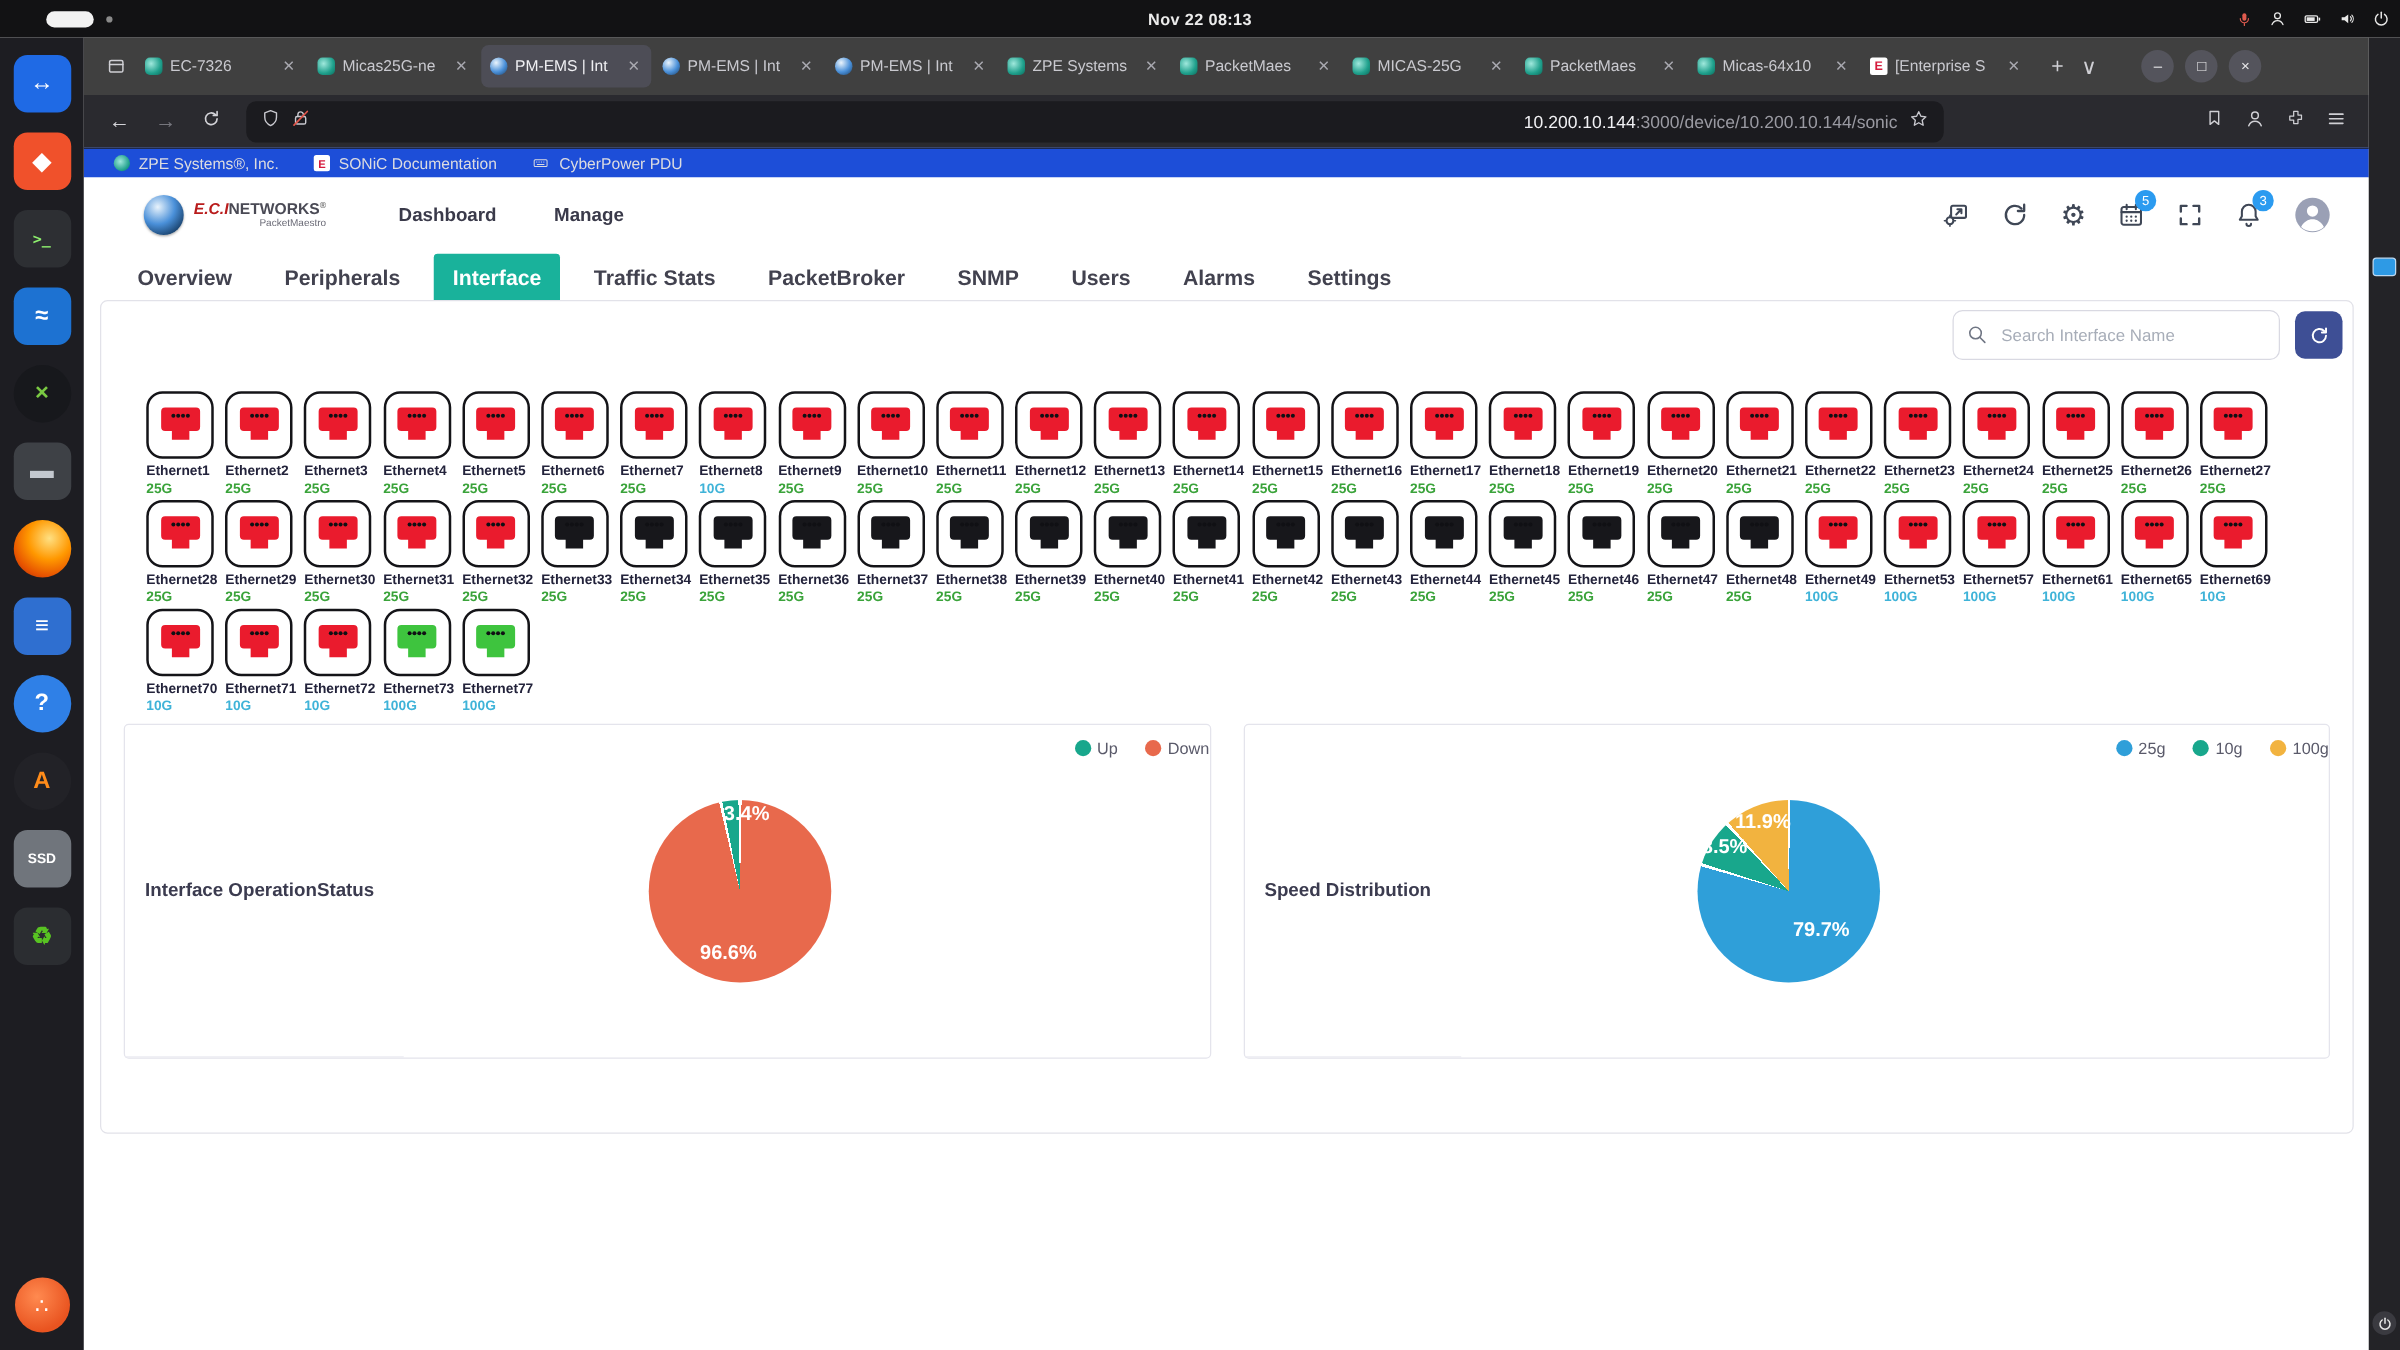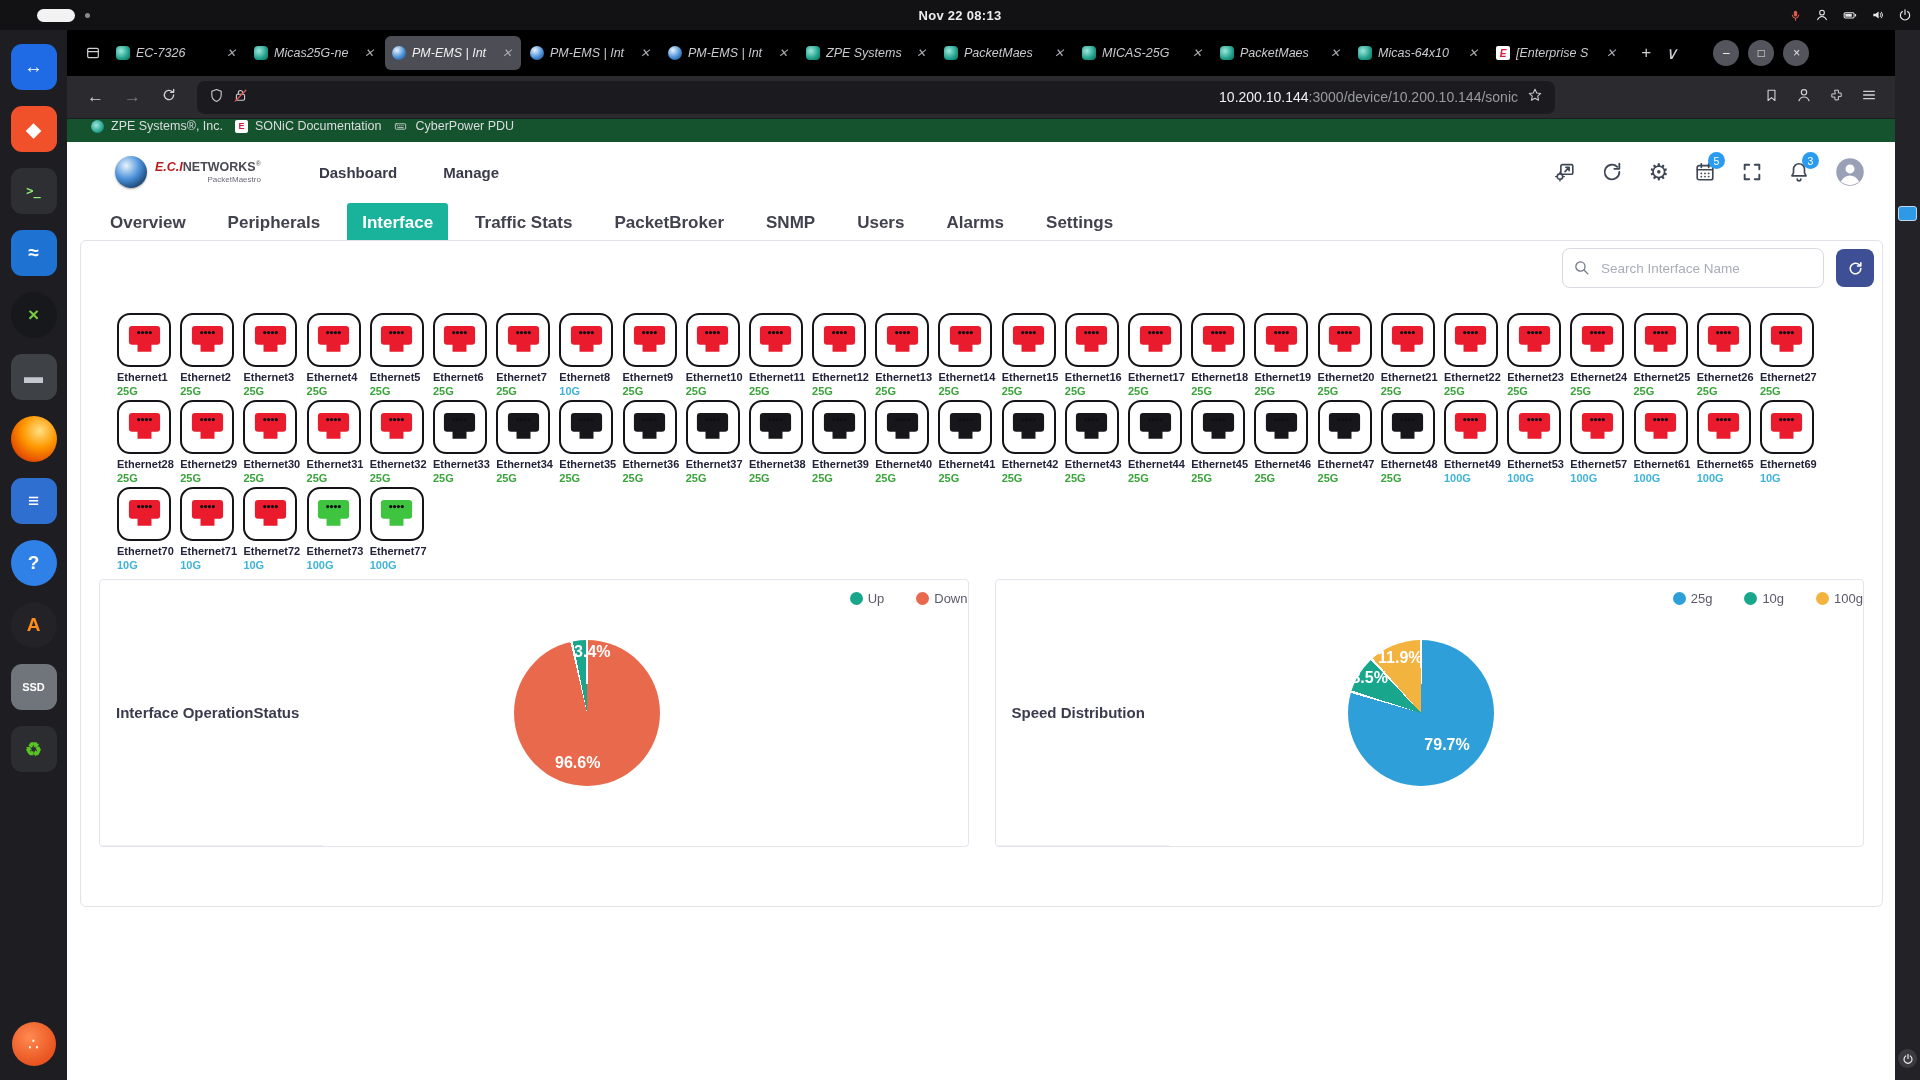--- a/index.html
+++ b/index.html
@@ -22,21 +22,21 @@
   .dock-ic.circ { border-radius:50%; }
   #ubuntu { margin-top:auto; margin-bottom:14px; width:44px; height:44px; border-radius:50%; background:radial-gradient(circle at 40% 35%, #ff8a50, #e95420 70%); display:flex; align-items:center; justify-content:center; color:#fff; font-size:17px; }
 
   
   #rightstrip { position:absolute; right:0; top:30px; width:25px; bottom:0; background:#232327; z-index:40; }
   #rs-disp { position:absolute; left:3px; top:176px; width:19px; height:15px; border-radius:3px; background:#2e9ae5; border:1px solid #bcd9f2; }
   #rs-power { position:absolute; left:3px; bottom:12px; width:19px; height:19px; border-radius:50%; background:#3a3a40; color:#e8e8e8; display:flex; align-items:center; justify-content:center; }
 
   
   #browser { position:absolute; left:67px; top:30px; width:1828px; height:1050px; display:flex; flex-direction:column; }
-  #tabbar { height:46px; background:#000000; display:flex; align-items:center; padding-left:10px;font-style:italic; }
+  #tabbar { height:46px; background:#404040; display:flex; align-items:center; padding-left:10px; }
   .ffview { color:#cfcfd4; margin:0 8px; display:flex; }
   #tabstrip { display:flex; height:34px; }
   .btab { width:136px; height:34px; border-radius:6px; display:flex; align-items:center; gap:6px; padding:0 7px; margin-right:2px; color:#c9c9cf; font-size:12.5px; }
   .btab.active { background:#4d4d56; color:#f0f0f3; }
   .tlabel { flex:1; white-space:nowrap; overflow:hidden; }
   .tclose { color:#a9a9b0; font-size:12px; padding:0 2px; }
   .tfav { width:14px; height:14px; flex:0 0 auto; border-radius:4px; background:radial-gradient(circle at 35% 35%, #9fe8dc, #1fa08c 60%, #0e6b5c); }
   .tfav.globe { border-radius:50%; background:radial-gradient(circle at 35% 30%, #eaf4fc, #4a90d9 55%, #1b3f66); }
   .tfav.ent { background:#fff; color:#d61a3c; display:flex; align-items:center; justify-content:center; font-size:10px; font-weight:bold; border-radius:2px; }
   .tab-aux { color:#cfcfd4; font-size:17px; margin-left:14px; }
@@ -44,21 +44,21 @@
   .wbtn { width:26px; height:26px; border-radius:50%; background:#54545c; color:#e8e8ea; display:flex; align-items:center; justify-content:center; font-size:12px; }
 
   #toolbar { height:42px; background:#2a2a2f; display:flex; align-items:center; padding:0 10px; }
   .navbtn { color:#d2d2d7; font-size:17px; padding:4px 10px; }
   .navbtn.fwd { color:#76767d; }
   #urlbar { margin-left:10px; width:1358px; height:33px; background:#1b1b1f; border-radius:8px; display:flex; align-items:center; padding:0 12px; gap:9px; color:#c9c9cf; }
   #urltext { font-size:14px; color:#9a9aa2; white-space:nowrap; overflow:hidden; flex:1;text-align:right; }
   #urltext b { color:#f1f1f4; font-weight:normal; }
   #tb-right { margin-left:auto; display:flex; gap:17px; align-items:center; color:#cfcfd4; padding-right:8px; }
 
-  #bookbar { height:24px; background:#14532d; border-top:1px solid #1d1d21; display:flex; align-items:flex-start; gap:12px; padding-left:24px; }
+  #bookbar { height:24px; background:#1d4ed8; border-top:1px solid #1d1d21; display:flex; align-items:center; gap:28px; padding-left:24px; }
   .bkm { display:flex; align-items:center; gap:7px; color:#dcdce0; font-size:12.5px; }
   .bkic-zpe { width:13px; height:13px; border-radius:50%; background:radial-gradient(circle at 40% 40%, #9fe8dc, #1fa08c 65%, #0e6b5c); }
   .bkic-sonic { width:13px; height:13px; background:#fff; color:#d61a3c; font-size:9px; font-weight:bold; display:flex; align-items:center; justify-content:center; border-radius:2px; }
 
   
   #page { flex:1; background:#fff; position:relative; color:#222; }
 
   #appheader { position:absolute; top:0; left:0; right:0; height:60px; display:flex; align-items:center; padding-left:48px; }
   #brand { display:flex; align-items:center; gap:8px; }
   #brand .sphere { width:32px; height:32px; border-radius:50%; background:radial-gradient(circle at 35% 30%, #e8f3fc, #4a90d9 45%, #12365c 85%); box-shadow:0 1px 2px rgba(0,0,0,.35); }
@@ -101,21 +101,21 @@
   .spd-g { color:#3aa33a; }
   .spd-c { color:#3fb3d8; }
 
   #cards { display:flex; gap:26px; margin:8px 18px 0 18px; }
   .card { flex:1; border:1px solid #e4e4ec; border-radius:4px; height:268px; display:flex; background:#fff; }
   .card-head { display:flex; align-items:center; gap:8px; padding:13px 16px; font-size:15px; font-weight:bold; color:#3b3b4f; border-bottom:1px solid #ececf2; }
   .card-head .info { color:#8a8f9c; display:flex; }
   .card-body { flex:1; display:flex; align-items:center; justify-content:center; position:relative; }
   .pie { width:146px; height:146px; border-radius:50%; position:relative; }
   .pielabel { position:absolute; transform:translate(-50%,-50%); color:#fff; font-size:16px; font-weight:bold; white-space:nowrap; }
-  .legend { height:36px; display:flex; align-items:center; justify-content:center; gap:32px; font-size:13px; color:#5a5a6a; }
+  .legend { height:36px; display:flex; align-items:center; justify-content:center; gap:22px; font-size:13px; color:#5a5a6a; }
   .leg-item { display:flex; align-items:center; gap:5px; }
   .leg-dot { width:13px; height:13px; border-radius:50%; }
 </style>
 </head>
 <body>
 
 <div id="screen">
 
   <div id="topbar">
     <div class="tb-pill"></div>

